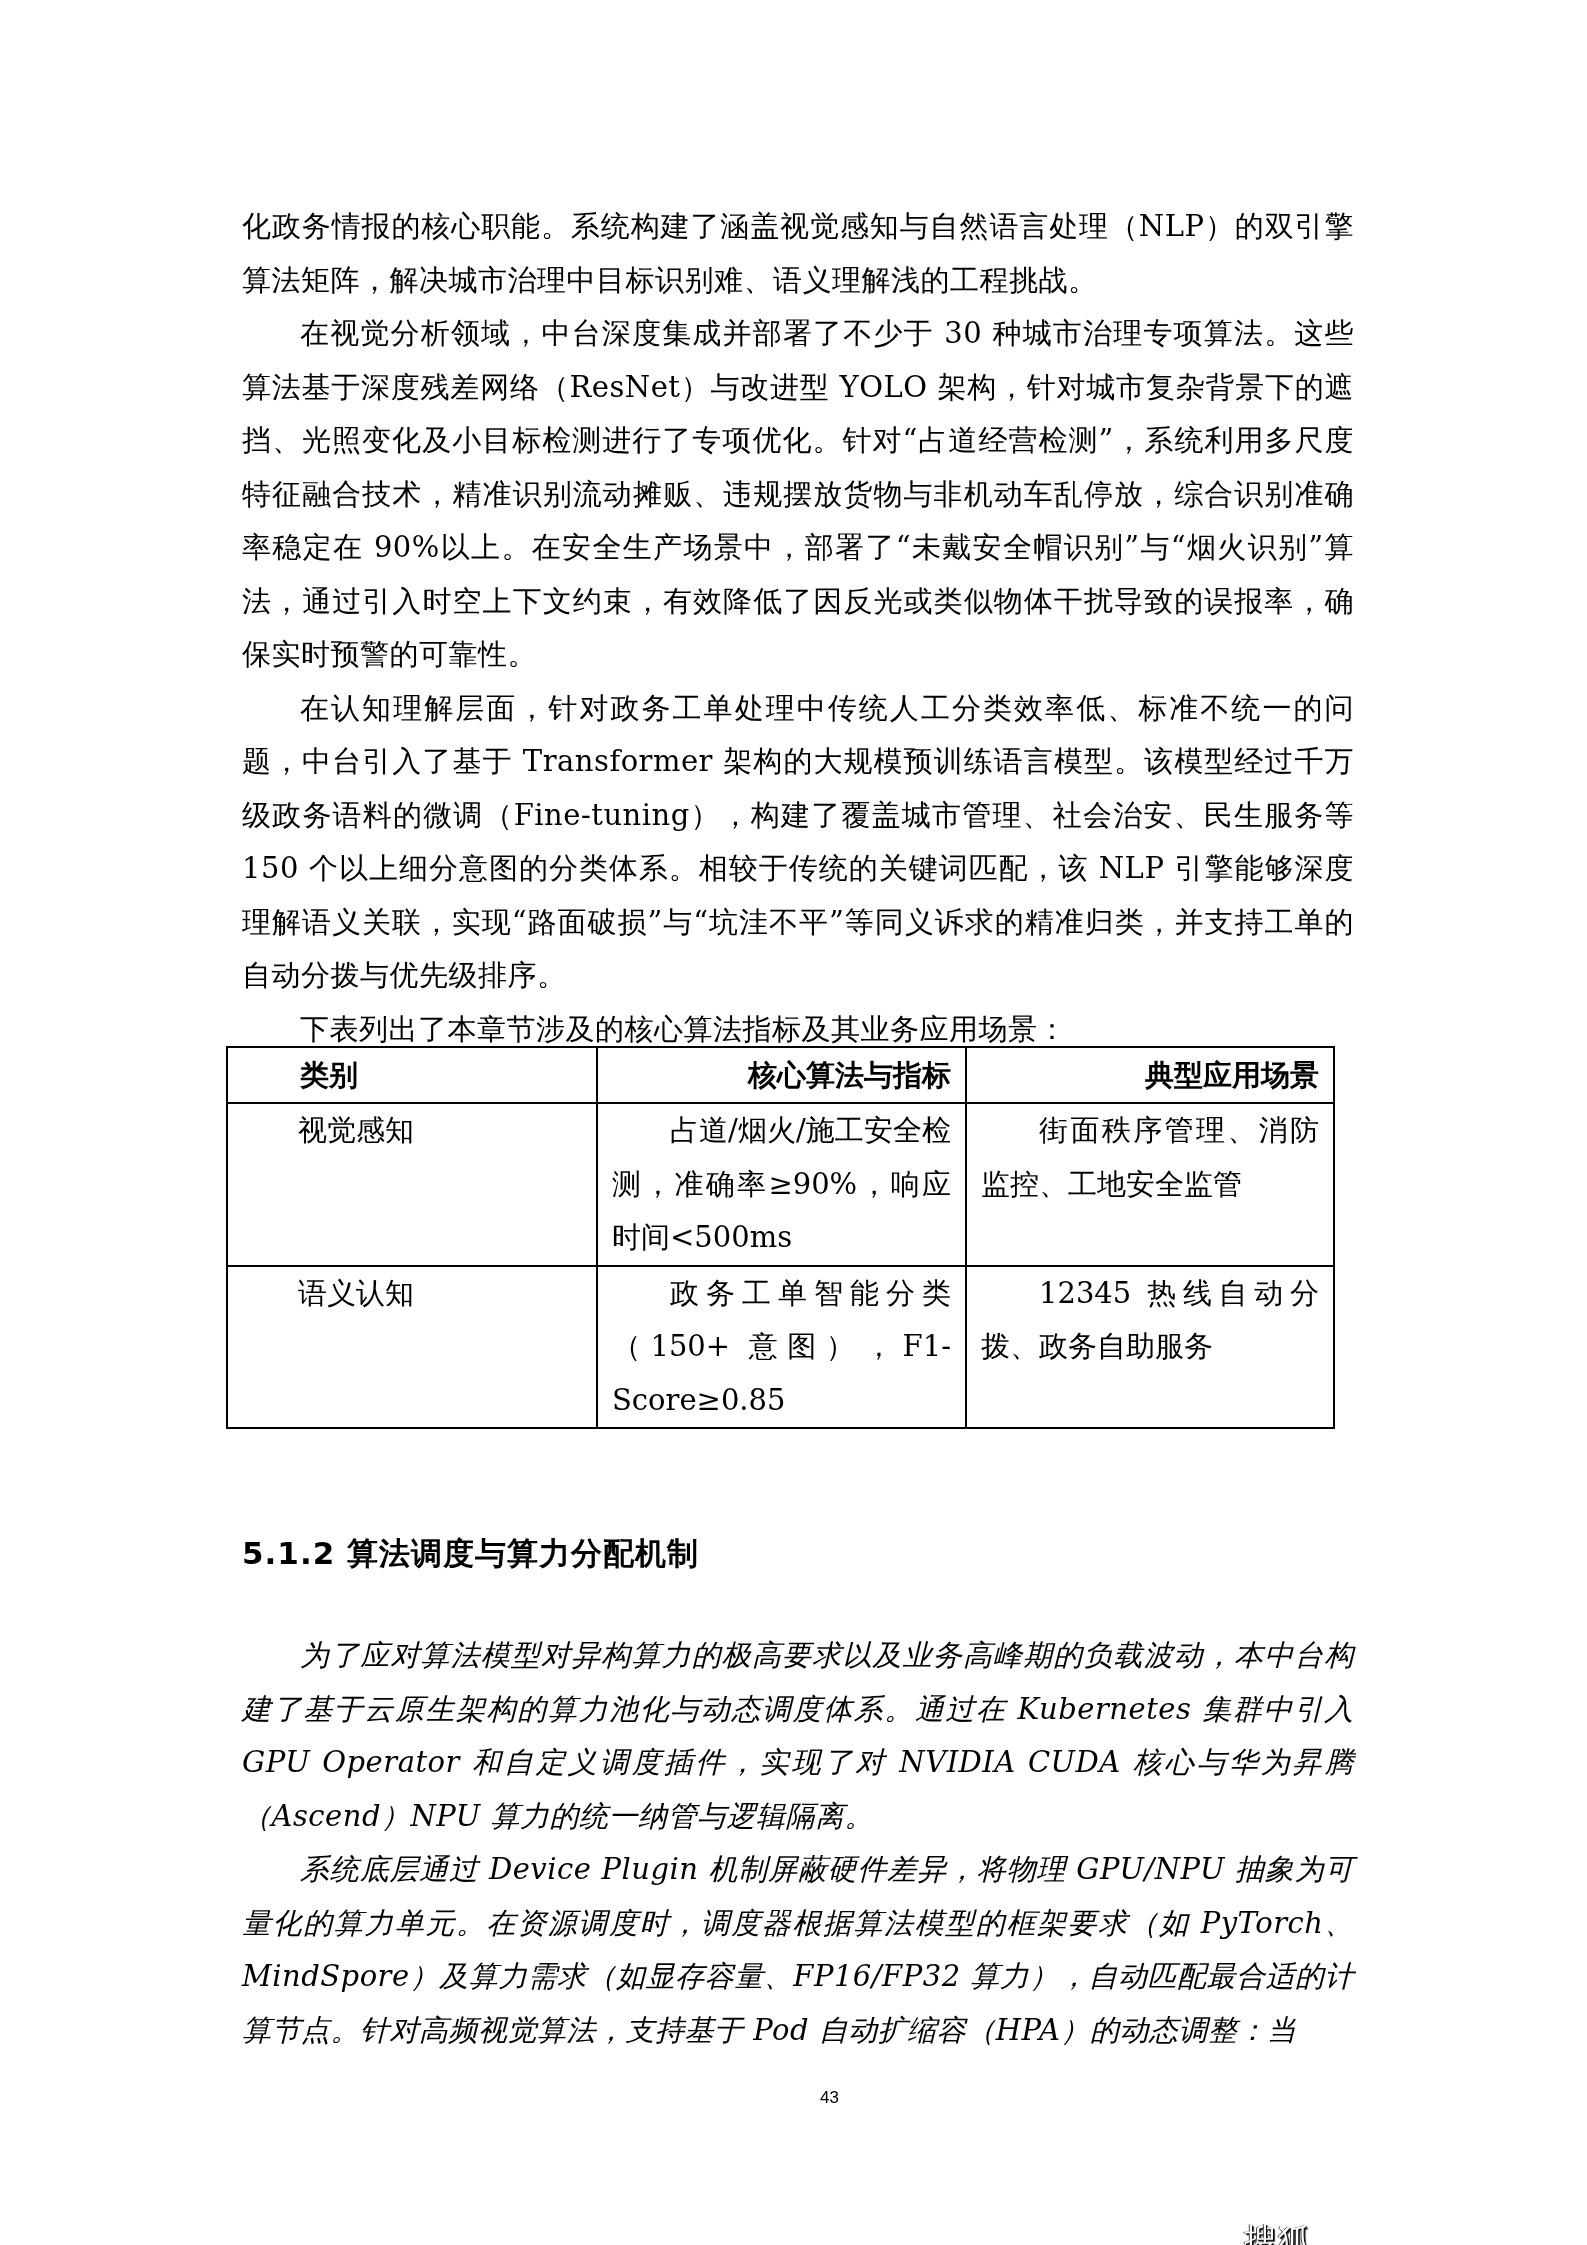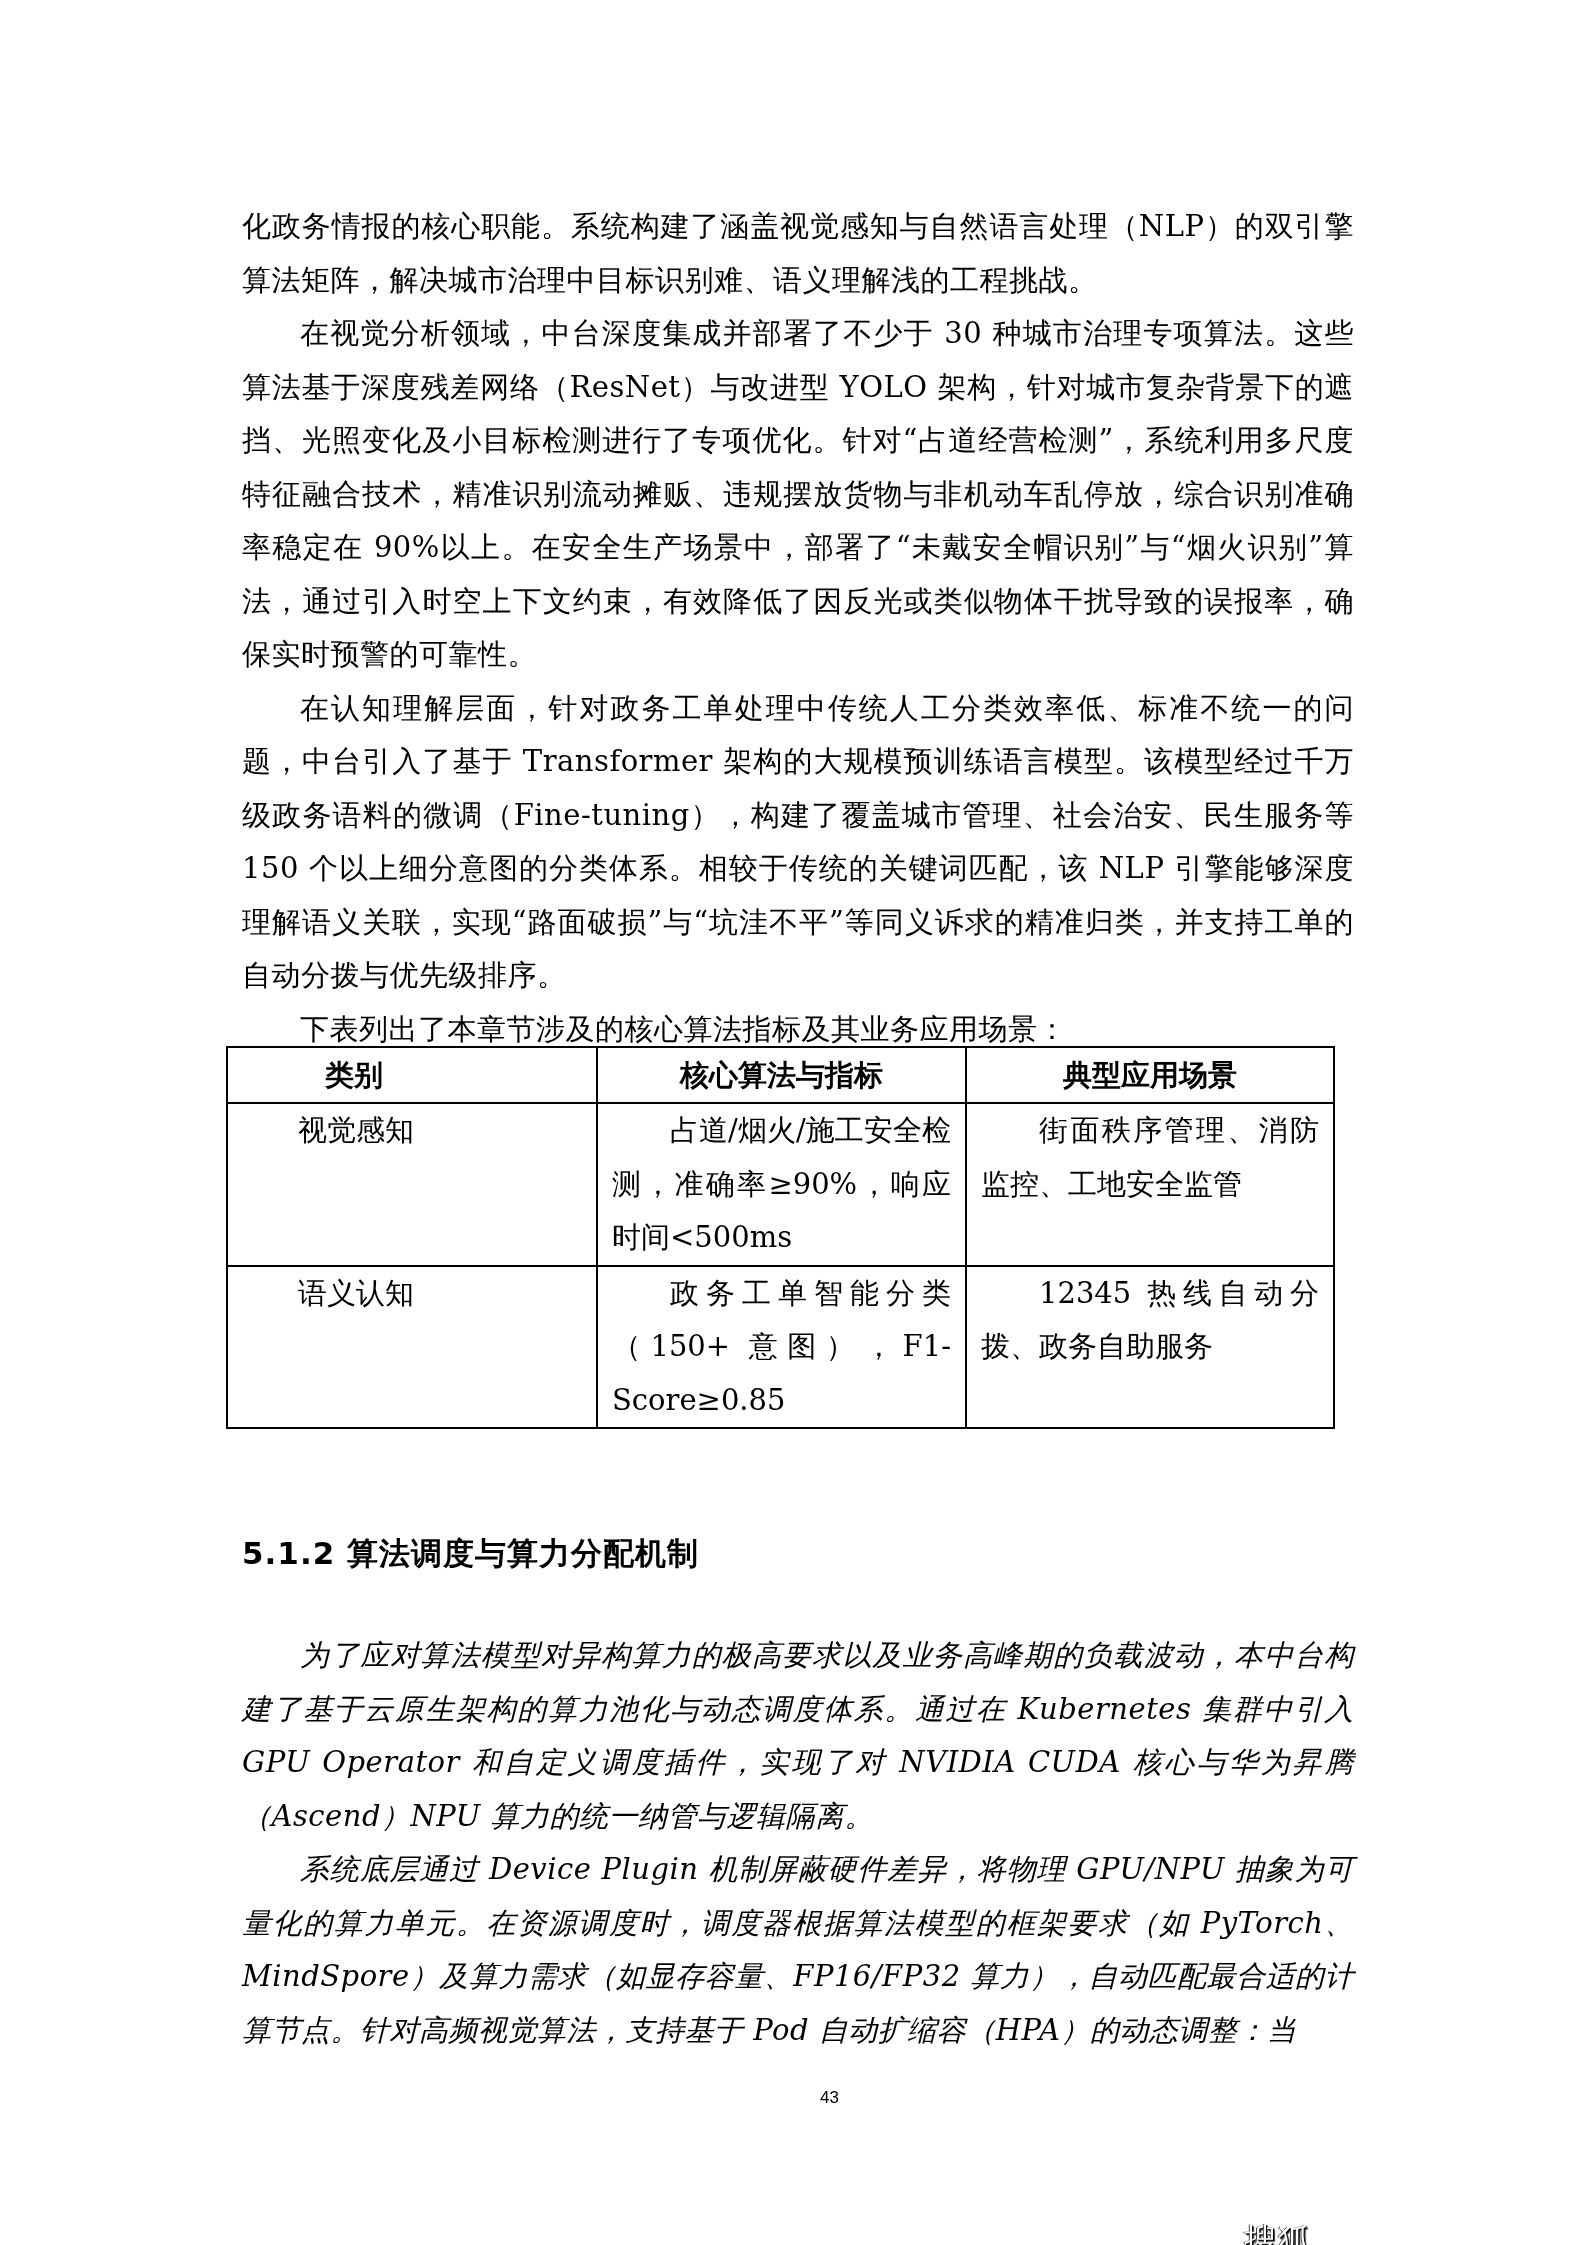--- a/index.html
+++ b/index.html
@@ -20,22 +20,22 @@
     .table-wrap { position: absolute; left: 226px; top: 1046px; }
     table.alg-table {
       border-collapse: collapse; table-layout: fixed;
       font-size: 29px; line-height: 53.5px;
     }
     table.alg-table th, table.alg-table td {
       border: 2px solid #000; vertical-align: top; padding: 0 14px;
       font-weight: normal; text-align: left;
     }
     table.alg-table th { font-weight: bold; height: 54px; line-height: 54px; }
-    table.alg-table th.c1 { padding-left: 97px; }
-    table.alg-table th.c2, table.alg-table th.c3 { text-align: center; }
+    table.alg-table th.c1 { padding-left: 72px; }
+    table.alg-table th.c2, table.alg-table th.c3 { text-align: right; }
     table.alg-table td.c1 { padding-left: 70px; border-radius: 16px; }
     table.alg-table td .ind { text-indent: 2em; display: block; text-align: justify; text-align-last: left; }
     .r1 td { height: 160px; }
     .r2 td { height: 160px; }
     .heading {
       position: absolute; left: 242px; top: 1533px;
       font-family: "DejaVu Sans", "Liberation Sans", sans-serif;
       font-weight: bold; font-size: 31px; letter-spacing: 1px;
     }
     #block-bottom { top: 1629px; font-style: italic; }

